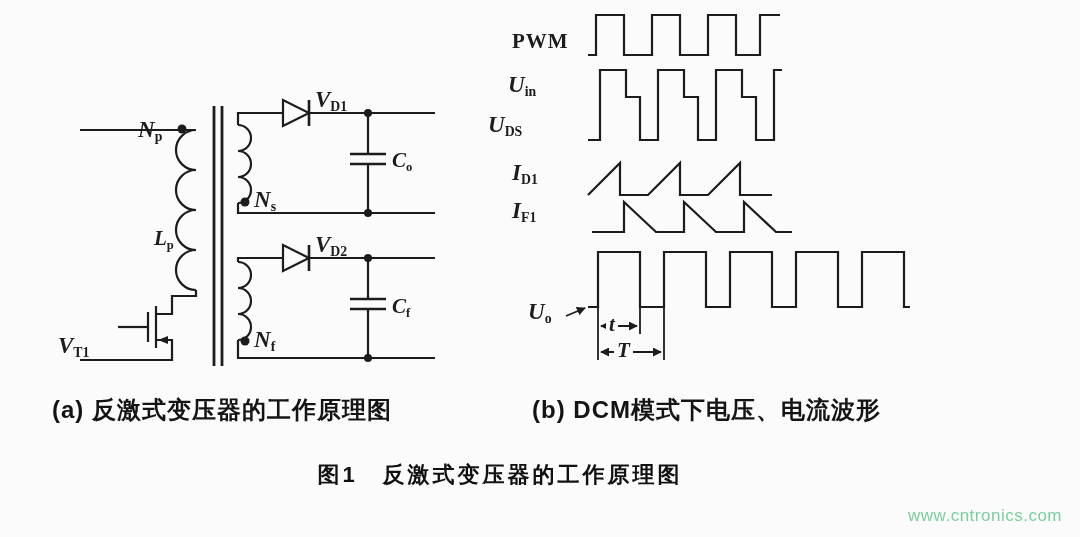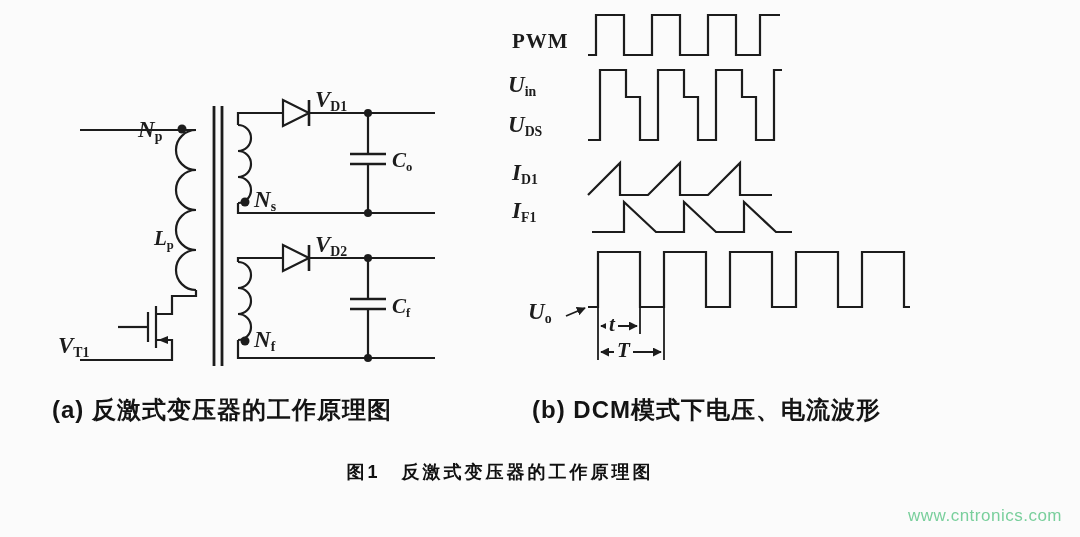--- a/index.html
+++ b/index.html
@@ -7,21 +7,21 @@
   .canvas{position:relative;width:1080px;height:537px;background:#fbfbfb;}
   svg.schematic{position:absolute;left:0;top:0;}
   .lbl{position:absolute;font-family:"Liberation Serif",serif;font-weight:bold;color:#1c1c1c;line-height:1;white-space:nowrap;}
   .var{font-style:italic;}
   .lbl sub{font-style:normal;font-weight:bold;font-size:0.6em;vertical-align:-0.28em;letter-spacing:0;margin-top:22px;}
   .fs22{font-size:23px;}
   .fs25{font-size:21px;}
   .fs21{font-size:21px;font-style:normal;letter-spacing:1px;font-family:Liberation Serif, serif;}
   .knockout{background:#fbfbfb;padding:0 3px;font-size:21px;}
   .caption{position:absolute;font-weight:bold;color:#141414;font-size:24px;font-family:"Liberation Sans",sans-serif;letter-spacing:1px;white-space:nowrap;}
-  .figure-title{position:absolute;left:100px;top:460px;width:800px;text-align:center;font-weight:bold;color:#111;font-size:18px;letter-spacing:3px;font-family:"Liberation Sans",sans-serif;white-space:nowrap;}
+  .figure-title{position:absolute;left:100px;top:460px;width:800px;text-align:center;font-weight:bold;color:#111;font-size:22px;letter-spacing:3px;font-family:"Liberation Sans",sans-serif;white-space:nowrap;}
   .watermark{position:absolute;right:18px;top:506px;font-size:17px;font-family:"Liberation Sans",sans-serif;letter-spacing:0.5px;margin-left:48px;}
 </style>
 </head>
 <body>
 
 <div class="canvas" style="background: rgb(251, 251, 251);">
 
   <svg class="schematic" width="1080" height="537" viewBox="0 0 1080 537">
     <defs>
       <marker id="arrow" viewBox="0 0 10 10" refX="9" refY="5" markerWidth="9" markerHeight="9" orient="auto-start-reverse" markerUnits="userSpaceOnUse">
@@ -94,21 +94,21 @@
   <div class="lbl var fs22" style="left:58px;top:334px"><span>V</span><sub>T1</sub></div>
   <div class="lbl var fs22" style="left:254px;top:188px"><span>N</span><sub>s</sub></div>
   <div class="lbl var fs22" style="left:254px;top:328px"><span>N</span><sub>f</sub></div>
   <div class="lbl var fs22" style="left:315px;top:88px"><span>V</span><sub>D1</sub></div>
   <div class="lbl var fs22" style="left:315px;top:233px"><span>V</span><sub>D2</sub></div>
   <div class="lbl var fs25" style="left:392px;top:150px"><span>C</span><sub>o</sub></div>
   <div class="lbl var fs25" style="left:392px;top:296px"><span>C</span><sub>f</sub></div>
 
   <div class="lbl fs21" style="left:512px;top:31px">PWM</div>
   <div class="lbl var fs22" style="left:508px;top:73px"><span>U</span><sub>in</sub></div>
-  <div class="lbl var fs22" style="left:508px;top:113px"><span>U</span><sub>DS</sub></div>
+  <div class="lbl var fs22" style="left:488px;top:113px"><span>U</span><sub>DS</sub></div>
   <div class="lbl var fs22" style="left:512px;top:161px"><span>I</span><sub>D1</sub></div>
   <div class="lbl var fs22" style="left:512px;top:199px"><span>I</span><sub>F1</sub></div>
   <div class="lbl var fs22" style="left:528px;top:300px"><span>U</span><sub>o</sub></div>
   <div class="lbl var knockout" style="left:606px;top:314px">t</div>
   <div class="lbl var knockout" style="left:614px;top:340px">T</div>
 
   <div class="caption" style="left:52px;top:394px">(a) 反激式变压器的工作原理图</div>
   <div class="caption" style="left:532px;top:394px">(b) DCM模式下电压、电流波形</div>
   <div class="figure-title">图1　反激式变压器的工作原理图</div>
   <div class="watermark" style="color: rgb(121, 207, 156);">www.cntronics.com</div>

